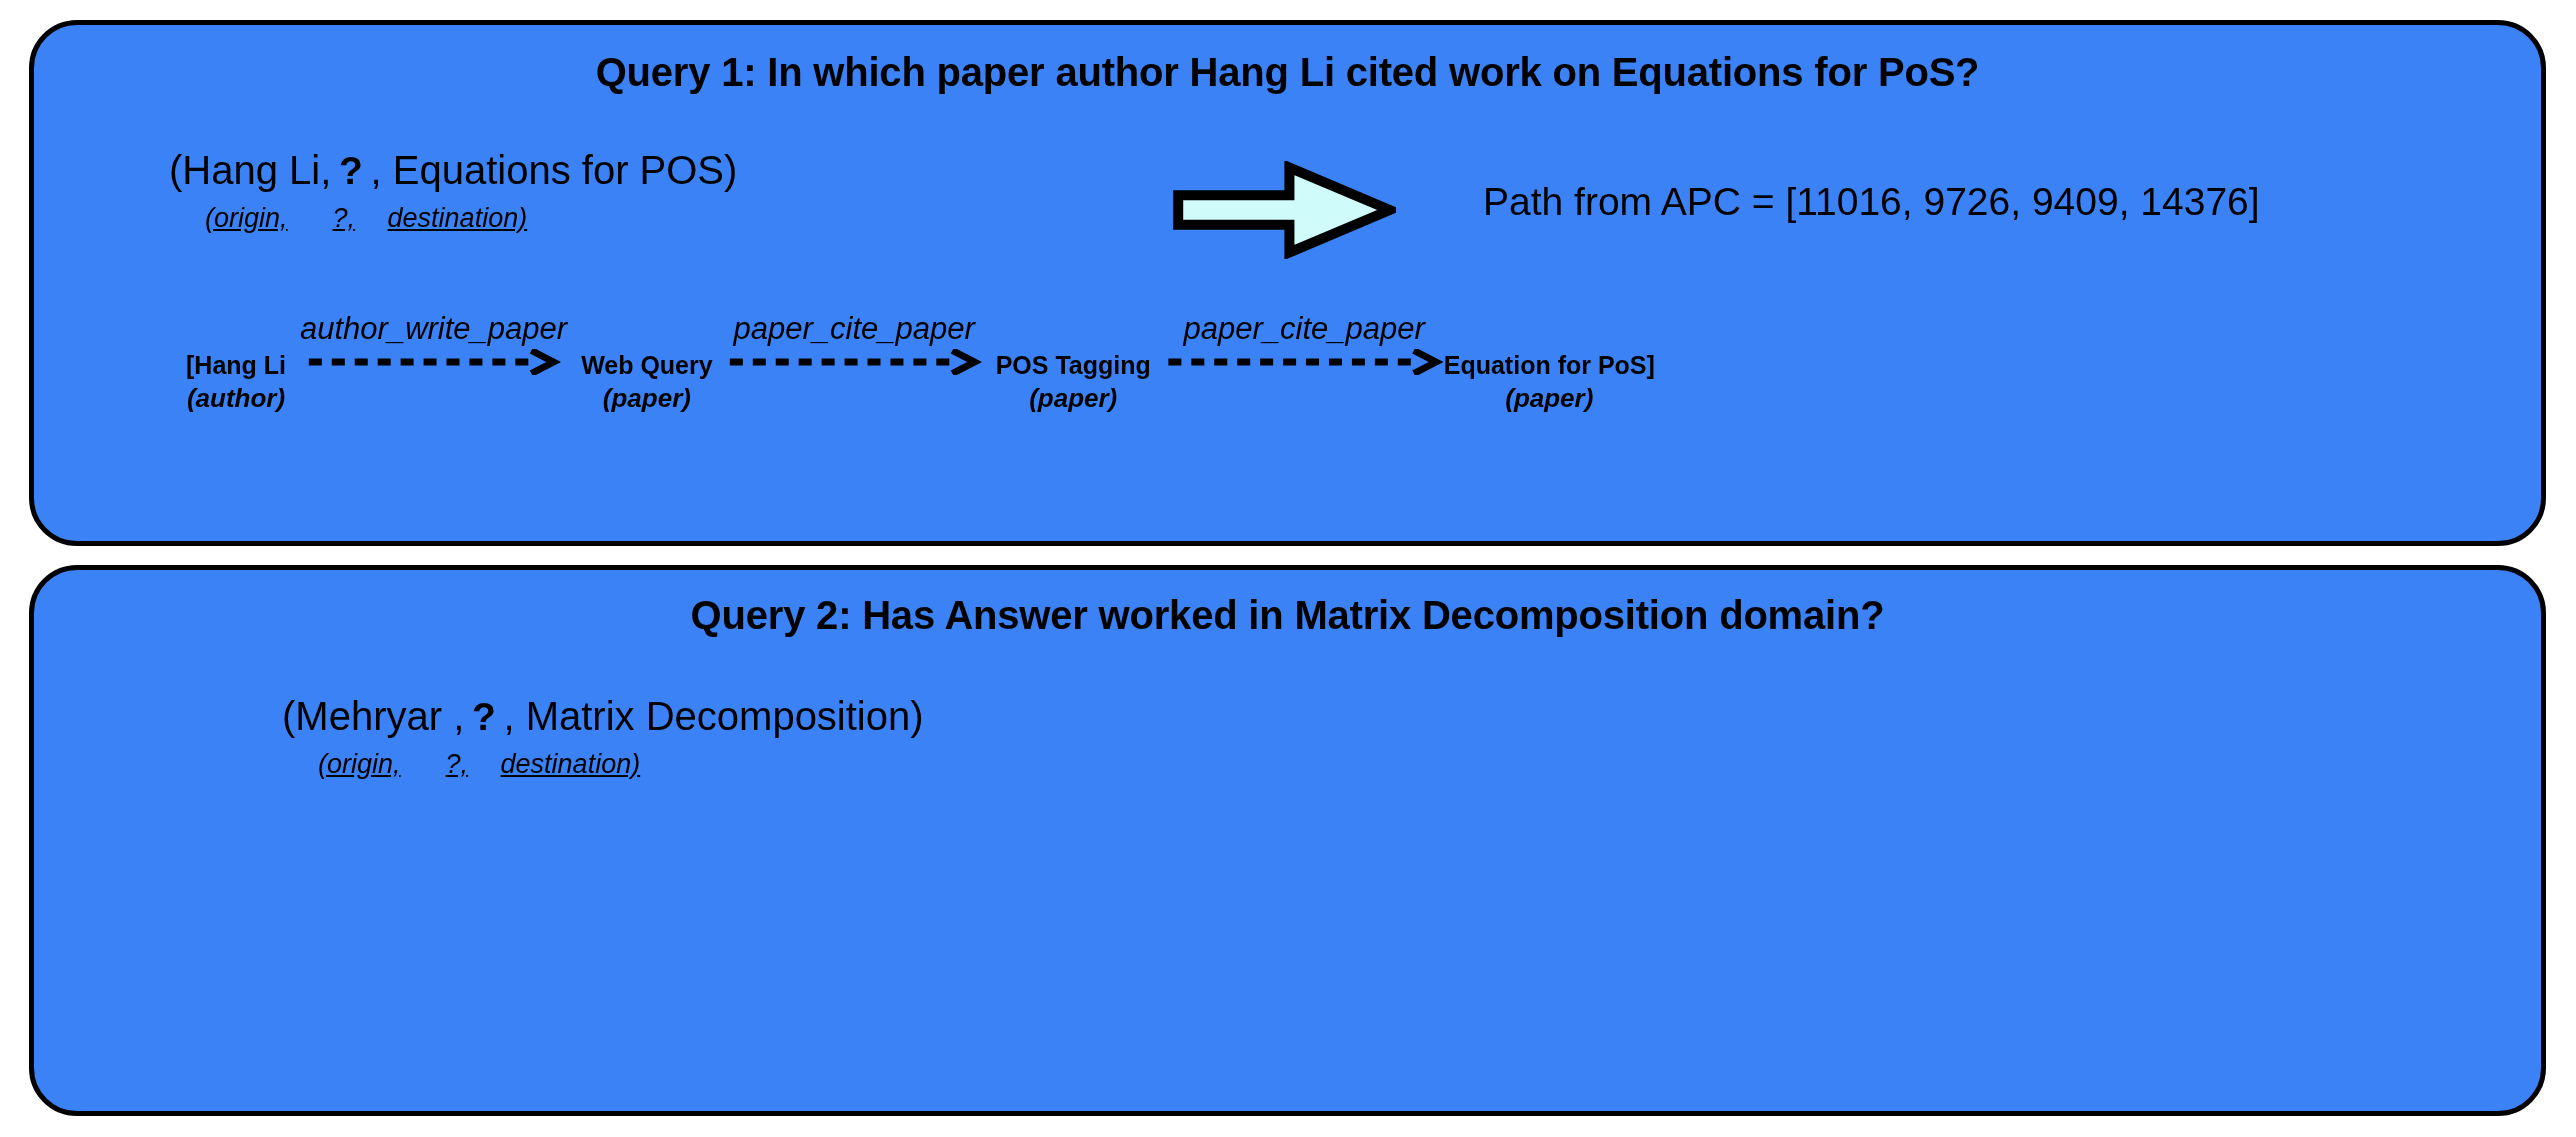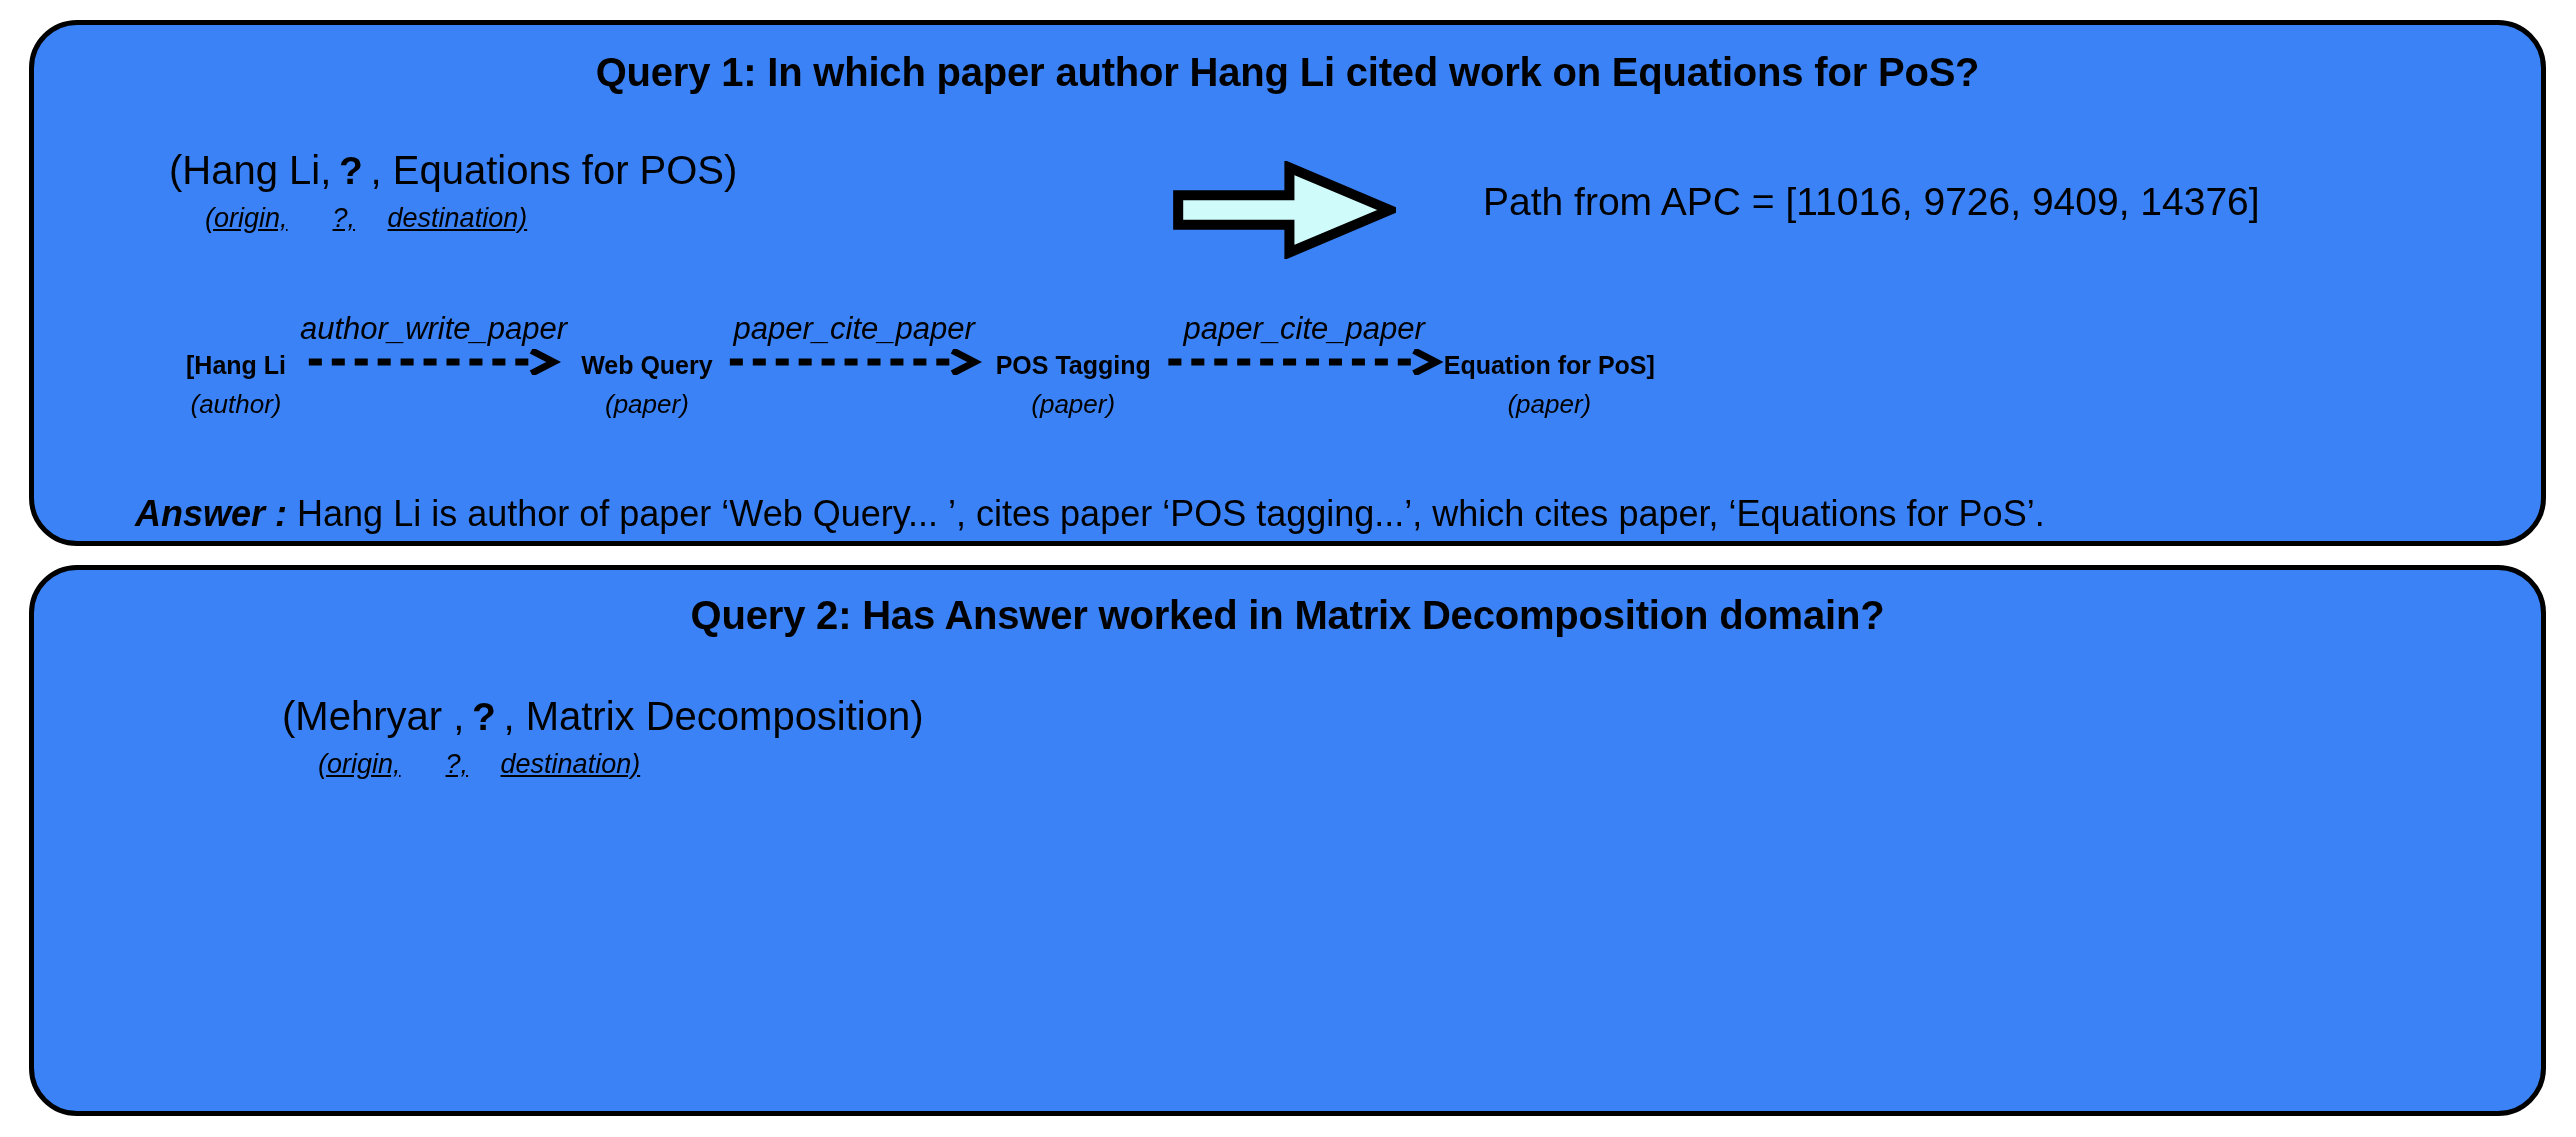--- a/index.html
+++ b/index.html
@@ -102,22 +102,23 @@
   }
   .node-label {
     font-weight: bold;
     font-size: 25px;
     line-height: 1;
     white-space: nowrap;
   }
   .node-type {
     font-style: italic;
     font-size: 26px;
-    margin-top: 11px;
-    white-space: nowrap;
+    margin-top: 5px;
+    white-space: nowrap;
+    font-weight: bold;
   }
 
   .edge {
     position: relative;
     display: flex;
     flex-direction: column;
     align-items: center;
     padding-top: 0px;
     align-self: flex-start;
   }
@@ -225,24 +226,20 @@
         </svg>
       </div>
 
       <div class="node">
         <div class="node-label">Equation for PoS]</div>
         <div class="node-type">(paper)</div>
       </div>
 
     </div>
 
-    <div class="answer" id="answer-1">
-      <span class="answer-key">Answer :</span>
-      <span class="answer-text">Hang Li is author of paper ‘Web Query... ’, cites paper  ‘POS tagging...’, which cites paper, ‘Equations for PoS’.</span>
-    </div>
 
   </div>
 
   <div class="panel" id="panel-2">
 
     <div class="query-title">Query 2: Has Answer worked in Matrix Decomposition domain?</div>
 
     <div class="triple-block" id="triple-2">
       <div class="triple-line">
         <span>(Mehryar ,</span><span class="qmark">?</span><span>, Matrix Decomposition)</span>

